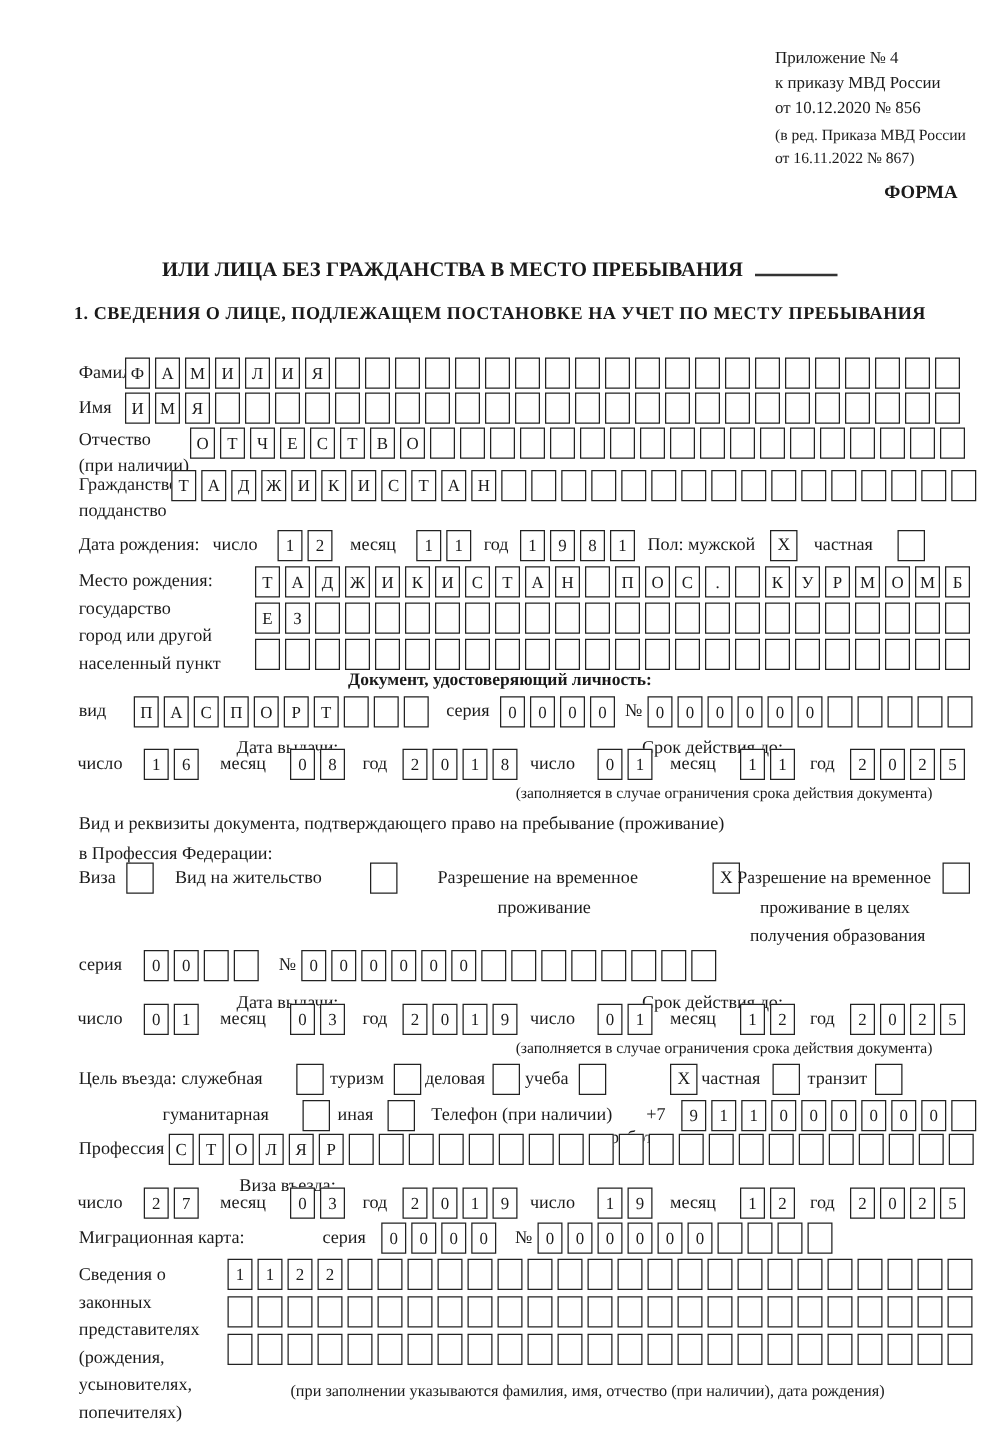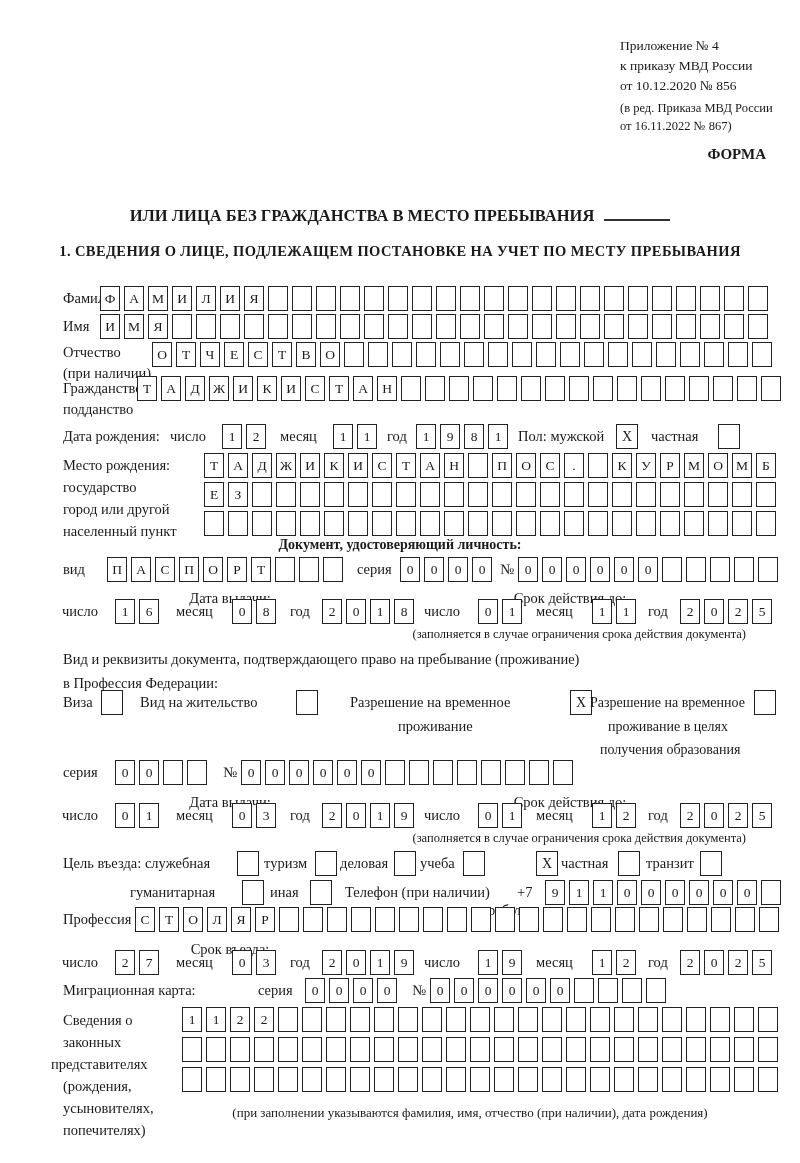--- a/index.html
+++ b/index.html
@@ -490,21 +490,21 @@
       <span class="cell"></span>
       <span class="cell"></span>
       <span class="cell"></span>
       <span class="cell"></span>
       <span class="cell"></span>
       <span class="cell"></span>
       <span class="cell"></span>
       <span class="cell"></span>
     </div>
 
-  <div class="abs lbl ctr" style="left:120px;top:937px;width:220px">Срок въезда:</div>
+  <div class="abs lbl ctr" style="left:120px;top:937px;width:220px">Виза въезда:</div>
 
   <div class="abs lbl" style="left:62px;top:950px">число</div>
   <div class="abs cells" style="left:115px;top:950px">
       <span class="cell">2</span>
       <span class="cell">7</span>
     </div>
   <div class="abs lbl" style="left:176px;top:950px">месяц</div>
   <div class="abs cells" style="left:232px;top:950px">
       <span class="cell">0</span>
       <span class="cell">3</span>
@@ -551,21 +551,21 @@
       <span class="cell">0</span>
       <span class="cell">0</span>
       <span class="cell"></span>
       <span class="cell"></span>
       <span class="cell"></span>
       <span class="cell"></span>
     </div>
 
   <div class="abs lbl" style="left:63px;top:1008px">Сведения о</div>
   <div class="abs lbl" style="left:63px;top:1030px">законных</div>
-  <div class="abs lbl" style="left:51px;top:1052px">представителях</div>
+  <div class="abs lbl" style="left:63px;top:1052px">представителях</div>
   <div class="abs lbl" style="left:63px;top:1074px">(рождения,</div>
   <div class="abs lbl" style="left:63px;top:1096px">усыновителях,</div>
   <div class="abs lbl" style="left:63px;top:1118px">попечителях)</div>
   <div class="abs cells" style="left:182px;top:1007px">
       <span class="cell">1</span>
       <span class="cell">1</span>
       <span class="cell">2</span>
       <span class="cell">2</span>
       <span class="cell"></span>
       <span class="cell"></span>

